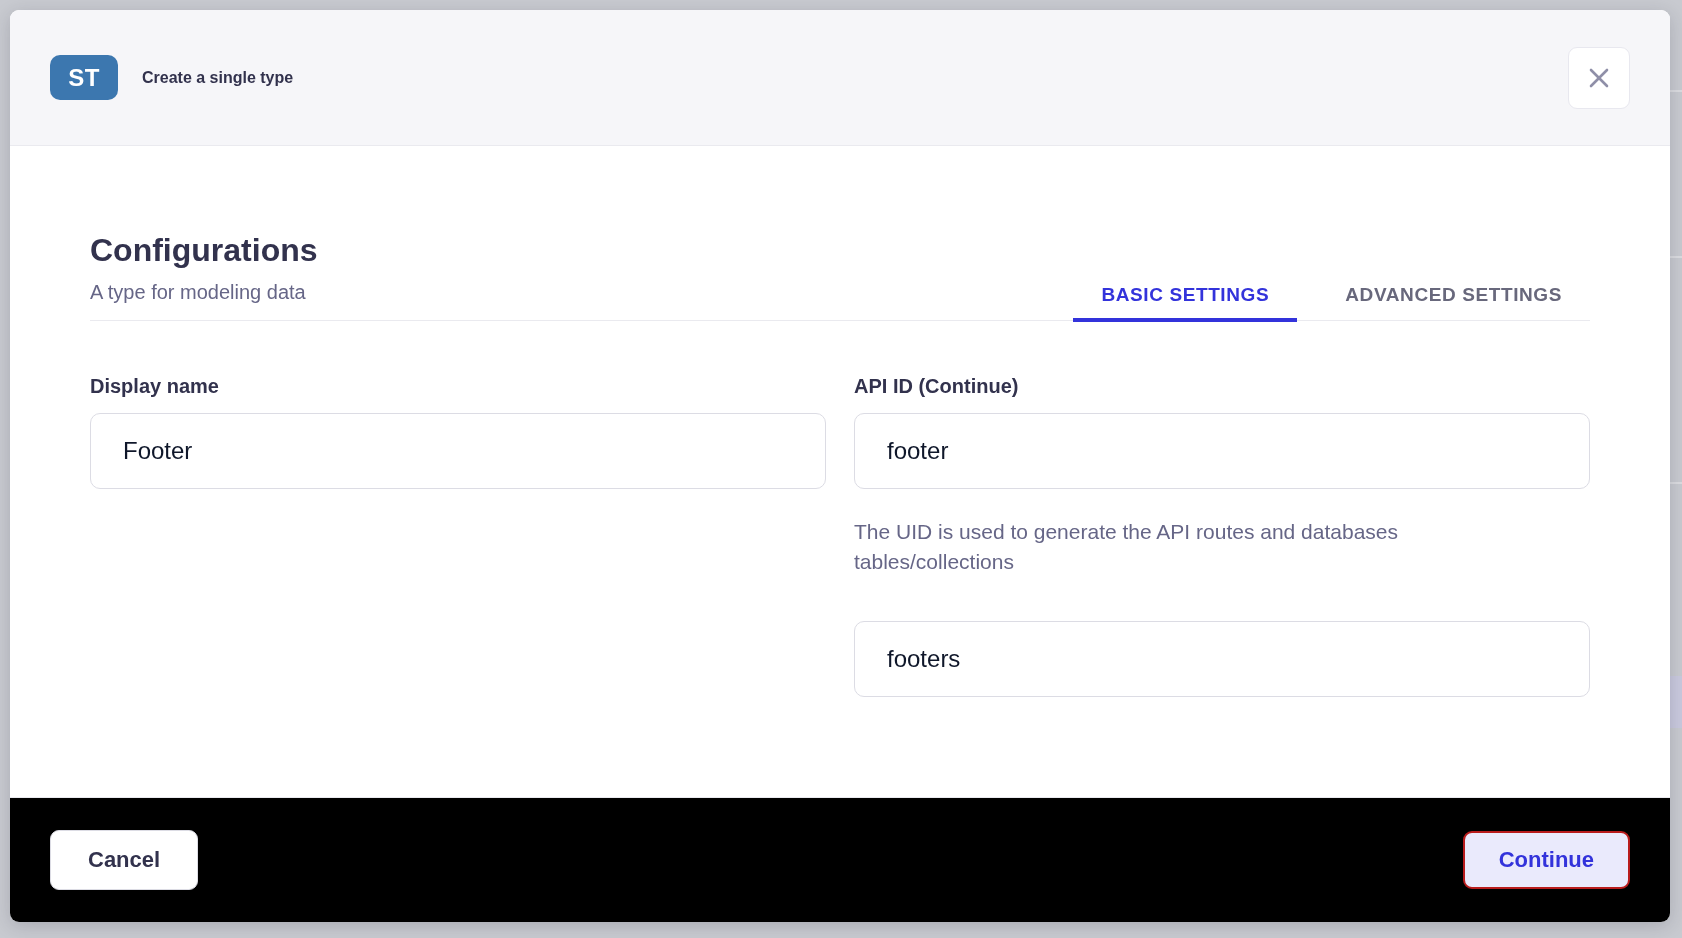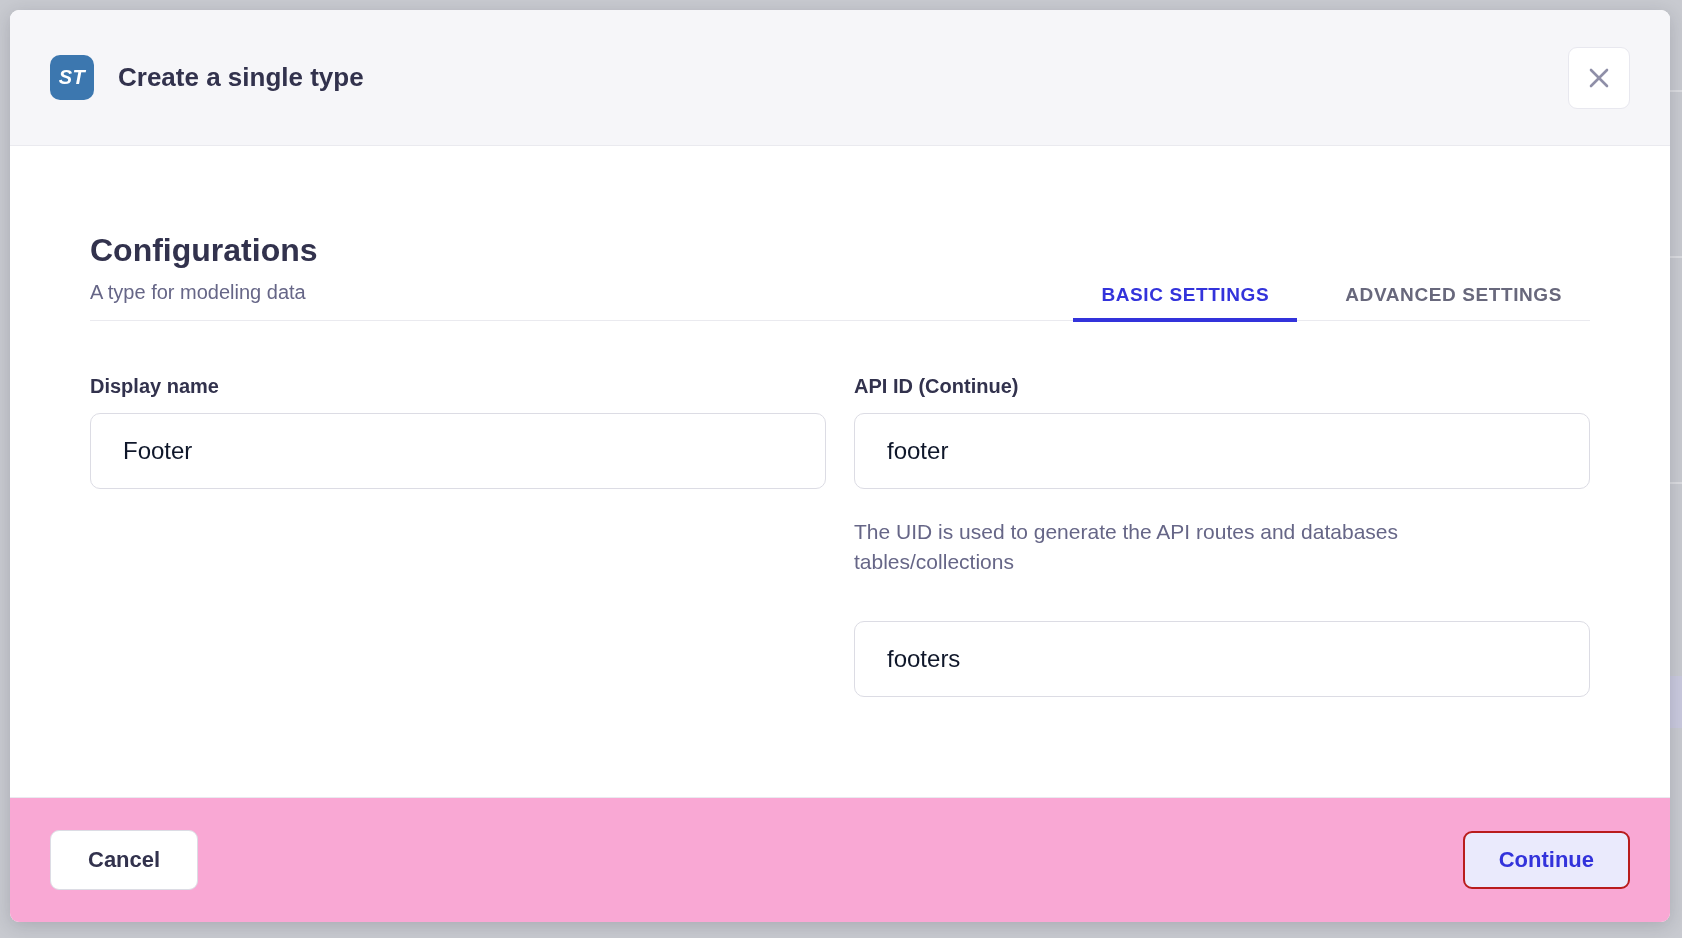--- a/index.html
+++ b/index.html
@@ -32,32 +32,32 @@
 
   
   .modal-header {
     height: 136px; flex: 0 0 136px;
     background: #f6f6f9;
     border-bottom: 1px solid #eaeaef;
     display: flex; align-items: center;
     padding: 0 40px;
   }
   .st-badge {
-    width: 44px; height: 45px;
+    width: 68px; height: 45px;
     background: #3c77af;
     border-radius: 10px;
     color: #ffffff;
-    font-weight: bold; font-style: italic;
-    font-size: 20px;
+    font-weight: bold; 
+    font-size: 24px;
     display: flex; align-items: center; justify-content: center;
     letter-spacing: 0.5px;
   }
   .modal-title {
     margin-left: 24px;
-    font-size: 26px; font-weight: bold;
+    font-size: 16px; font-weight: bold;
     color: #32324d;
   }
   .close-btn {
     margin-left: auto;
     width: 62px; height: 62px;
     background: #ffffff;
     border: 1px solid #e8e8ef;
     border-radius: 9px;
     display: flex; align-items: center; justify-content: center;
     cursor: pointer;
@@ -128,21 +128,21 @@
     margin-top: 28px;
     max-width: 660px;
     font-size: 21px; line-height: 30px;
     color: #666687;
   }
   .field-spacer { margin-top: 44px; }
 
   
   .modal-footer {
     flex: 0 0 125px;
-    background: #f9a8d4;
+    background: #000000;
     border-top: 1px solid #eaeaef;
     display: flex; align-items: center; justify-content: space-between;
     padding: 0 40px;
   }
   .btn {
     height: 60px;
     border-radius: 9px;
     font-family: "Liberation Sans", sans-serif;
     font-size: 22px; font-weight: bold;
     display: flex; align-items: center; justify-content: center;

